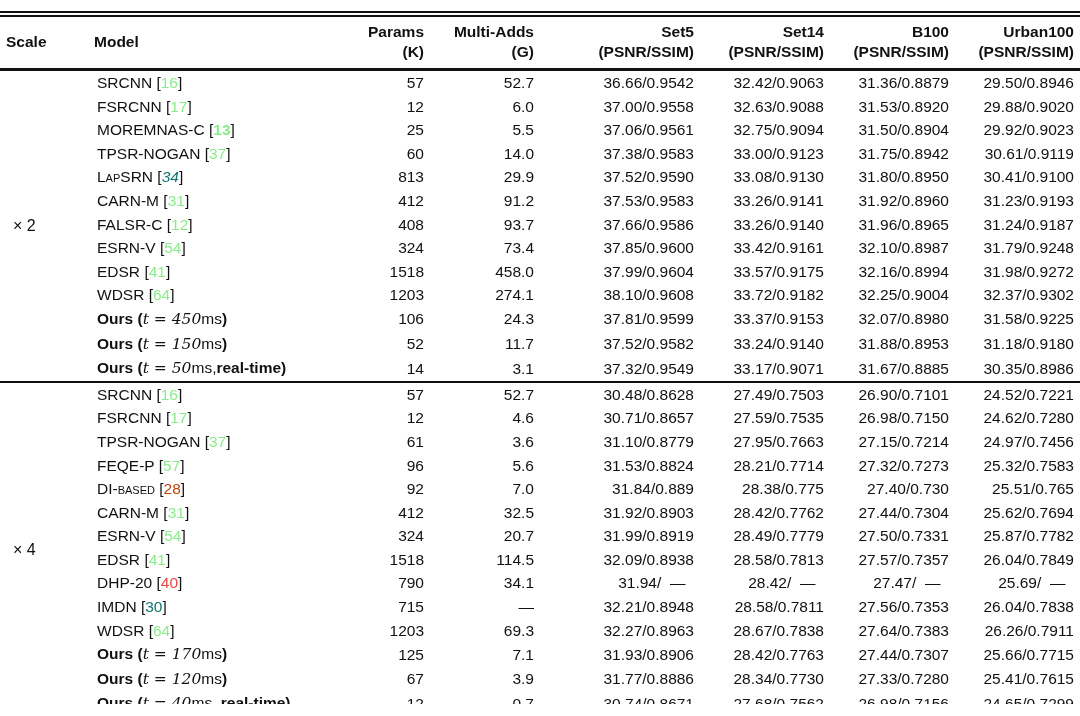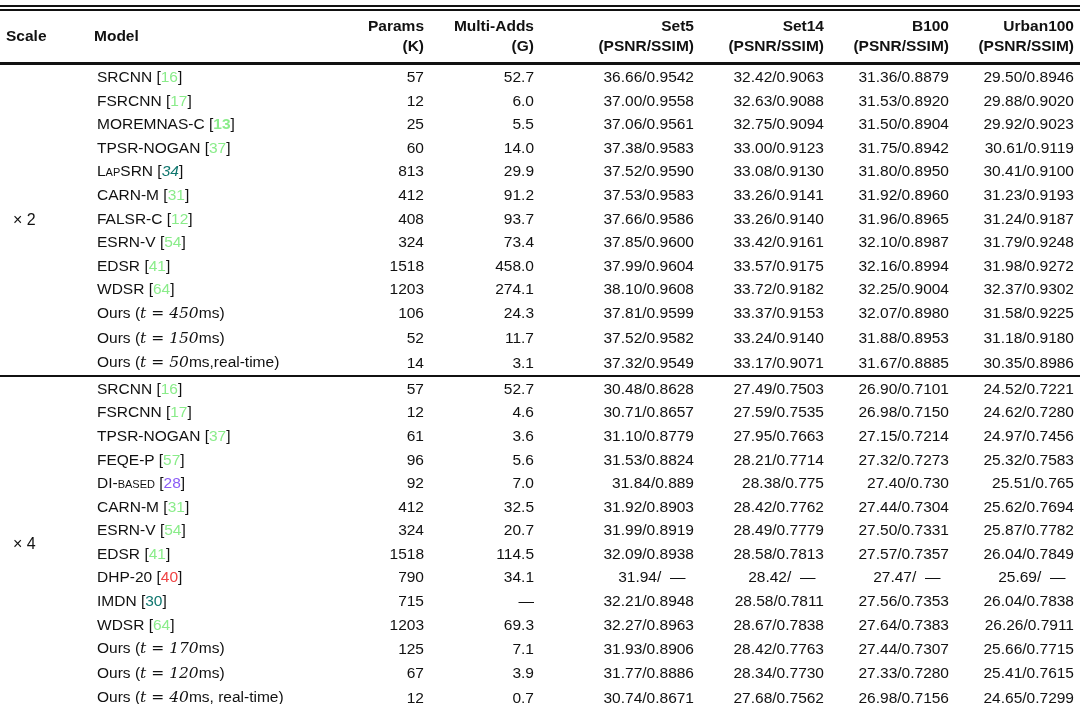--- a/index.html
+++ b/index.html
@@ -7,21 +7,21 @@
     padding: 0;
     background: #ffffff;
     font-family: "Liberation Sans", sans-serif;
     color: #111111;
   }
   .page {
     width: 1080px;
     height: 704px;
     background: #ffffff;
     box-sizing: border-box;
-    padding-top: 5px;
+    padding-top: 11px;
     overflow: hidden;
   }
   table.results {
     width: 1080px;
     border-collapse: collapse;
     table-layout: fixed;
   }
   col.c-scale    { width: 88px; }
   col.c-model    { width: 268px; }
   col.c-params   { width: 74px; }
@@ -55,21 +55,21 @@
   }
   td.num   { text-align: right; }
   td.model { padding-left: 9px; text-align: left; }
   td.scale {
     vertical-align: middle;
     text-align: left;
     padding-left: 13px;
     font-size: 16px;
   }
   .sc { font-variant: small-caps; }
-  .b  { font-weight: normal; }
+  .b  { font-weight: bold; }
   .mi { font-family: "DejaVu Serif", serif; font-style: italic; }
   .m  { font-family: "DejaVu Serif", serif; font-style: italic; }
 </style>
 </head>
 <body>
 
 <div class="page">
   <table class="results">
     <colgroup>
       <col class="c-scale">
@@ -263,21 +263,21 @@
         <tr>
           <td class="model"><span>FEQE-P</span> [<span class="cite" style="color: rgb(138, 236, 138);">57</span>]</td>
           <td class="num">96</td>
           <td class="num">5.6</td>
           <td class="num">31.53/0.8824</td>
           <td class="num">28.21/0.7714</td>
           <td class="num">27.32/0.7273</td>
           <td class="num">25.32/0.7583</td>
         </tr>
         <tr>
-          <td class="model"><span class="sc">DI-based</span> [<span class="cite" style="color: #8b5cf6;">28</span>]</td>
+          <td class="model"><span class="sc">DI-based</span> [<span class="cite" style="color: #c2410c;">28</span>]</td>
           <td class="num">92</td>
           <td class="num">7.0</td>
           <td class="num">31.84/0.889</td>
           <td class="num">28.38/0.775</td>
           <td class="num">27.40/0.730</td>
           <td class="num">25.51/0.765</td>
         </tr>
         <tr>
           <td class="model"><span>CARN-M</span> [<span class="cite" style="color: rgb(138, 236, 138);">31</span>]</td>
           <td class="num">412</td>

